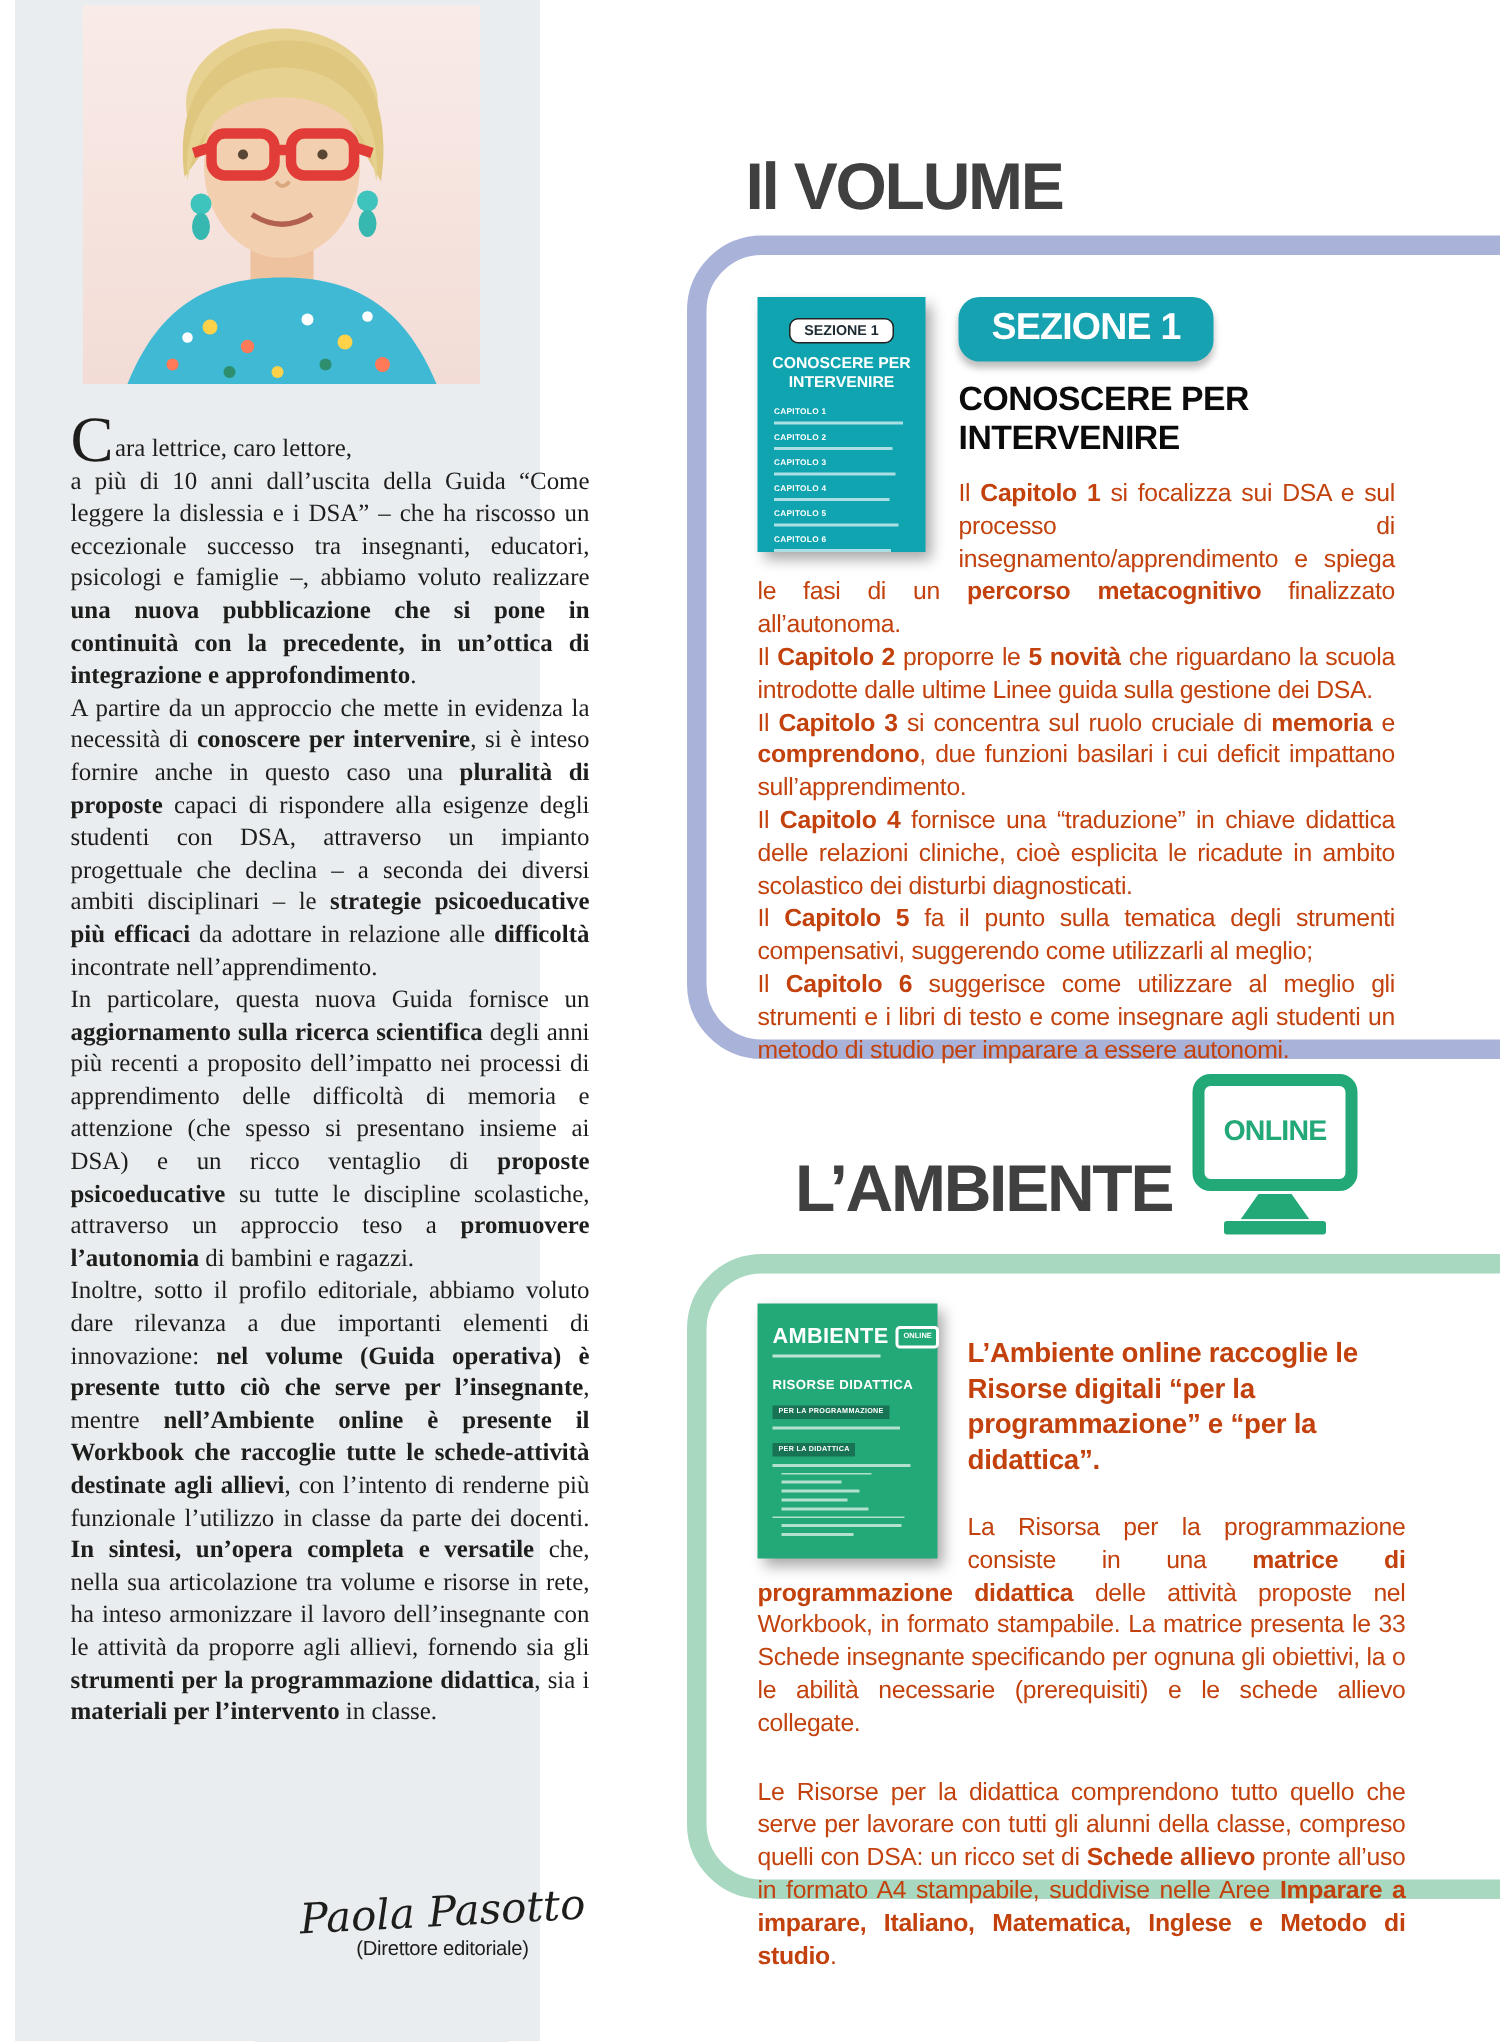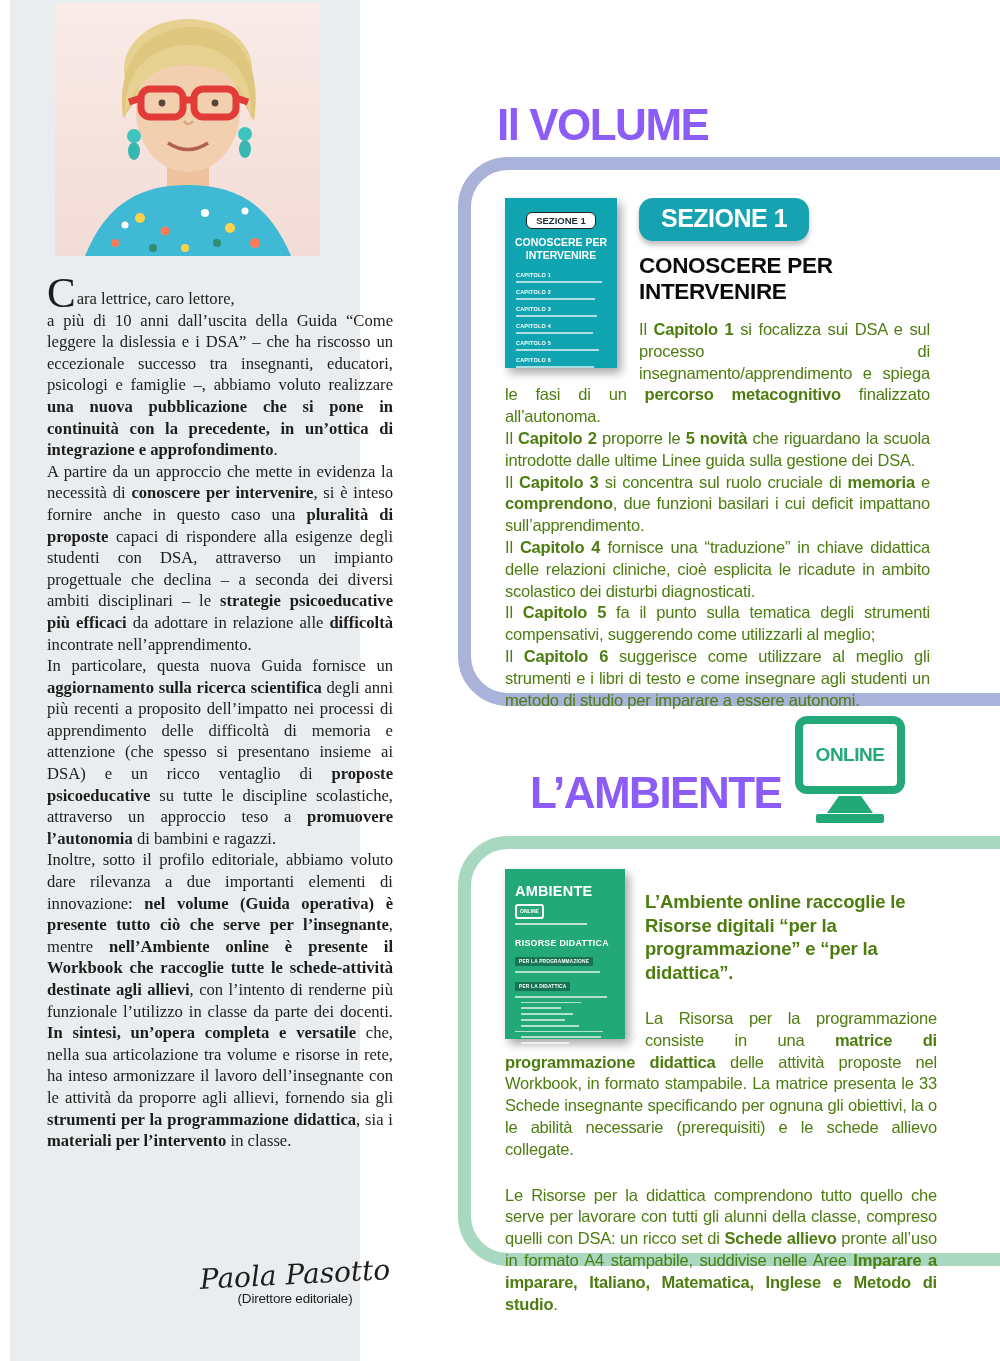--- a/index.html
+++ b/index.html
@@ -13,34 +13,34 @@
   .lp{margin:0;font-family:"Liberation Serif",serif;font-size:16.6px;line-height:21.6px;
       text-align:justify;color:#1d1d1b;}
   .lp .b{font-weight:bold;}
   .dc{font-size:43px;line-height:0;position:relative;top:3px;margin-right:1px;}
   .signature{position:absolute;left:170px;top:1258px;width:230px;text-align:center;color:#1d1d1b;}
   .sig-name{font-family:"DejaVu Serif",serif;font-style:italic;font-size:28px;transform:rotate(-3deg);}
   .sig-role{font-size:13.5px;margin-top:0;letter-spacing:-0.2px;}
 
   
   .big-head{position:absolute;margin:0;font-size:44px;font-weight:900;letter-spacing:-1.5px;
-            color:#8b5cf6;font-stretch:condensed;}
+            color:#404040;font-stretch:condensed;}
   .vol-heading{left:497px;top:100px;}
   .amb-heading{left:530px;top:768px;}
 
   
   .box{position:absolute;left:458px;width:574px;background:#fff;border-radius:50px;}
   .box-volume{top:157px;height:523px;border:13px solid #a9b2d8;}
   .box-ambiente{top:836px;height:404px;border:13px solid #a8d8bf;}
   .box-content{width:425px;padding:28px 0 0 34px;}
   .box-content2{width:432px;padding:17px 0 0 34px;}
 
   
   .rp{margin:0;font-size:16.5px;line-height:21.8px;text-align:justify;
-      letter-spacing:-0.2px;color:#4d7c0f;font-stretch:condensed;}
+      letter-spacing:-0.2px;color:#c2410c;font-stretch:condensed;}
   .rp .b{font-weight:bold;}
   .rp .i{}
   .box-ambiente .rp{margin-bottom:13px;margin-top:24px;}
   .lead{font-weight:bold;font-size:18.5px;line-height:23.5px;text-align:left;}
   .lead .b{font-weight:bold;}
 
   .sez-badge{display:inline-block;background:#17a2b1;color:#fff;font-weight:bold;font-size:25px;
              padding:6px 22px 8px;border-radius:14px;letter-spacing:-0.5px;
              box-shadow:0 4px 5px rgba(0,0,0,.25);}
   .sez-sub{font-size:22.5px;font-weight:bold;margin:12px 0 14px;letter-spacing:-0.3px;color:#0b0b0b;}
@@ -51,21 +51,21 @@
                 text-align:center;color:#fff;}
   .t1-badge{display:inline-block;margin-top:14px;background:#fff;color:#1b2a33;font-size:9.5px;
             font-weight:bold;padding:2px 9px;border:1.6px solid #222;border-radius:6px;}
   .t1-title{font-size:10.5px;font-weight:bold;line-height:12.5px;margin-top:7px;}
   .t1-chapters{margin:11px 11px 0;text-align:left;}
   .t1-ch span{display:block;font-size:5.5px;font-weight:bold;letter-spacing:.2px;}
   .t1-ch i{display:block;height:2px;background:rgba(255,255,255,.65);margin:2.5px 0 6.5px;}
 
   .thumb-amb{width:120px;height:170px;margin:3px 20px 8px 0;background:#23a877;
              color:#fff;padding:14px 10px 0;box-sizing:border-box;text-align:left;position:relative;}
-  .t2-head{display:flex;align-items:flex-start;gap:5px;flex-direction:column;}
+  .t2-head{display:flex;align-items:flex-end;gap:5px;}
   .t2-title{font-size:14.5px;font-weight:bold;letter-spacing:.2px;}
   .t2-mon{display:inline-block;border:2px solid #fff;border-radius:3px;font-size:5px;
           font-weight:bold;padding:3px 3px;line-height:1;}
   .t2-url{display:block;width:72%;height:2px;background:rgba(255,255,255,.7);margin-top:4px;}
   .t2-sub{font-size:8.8px;font-weight:bold;margin-top:13px;letter-spacing:.3px;}
   .t2-badge{display:inline-block;background:rgba(8,52,40,.45);font-size:4.8px;font-weight:bold;
             padding:2px 4px;margin-top:9px;letter-spacing:.2px;}
   .t2-line{display:block;height:1.8px;background:rgba(255,255,255,.65);margin-top:4px;}
 
   

